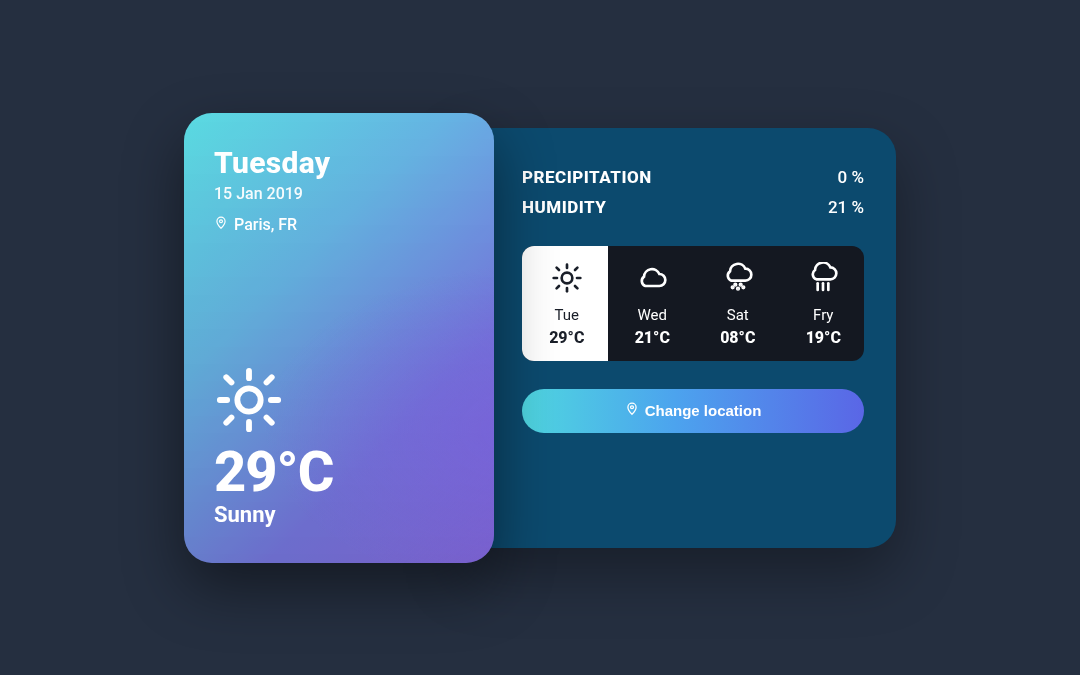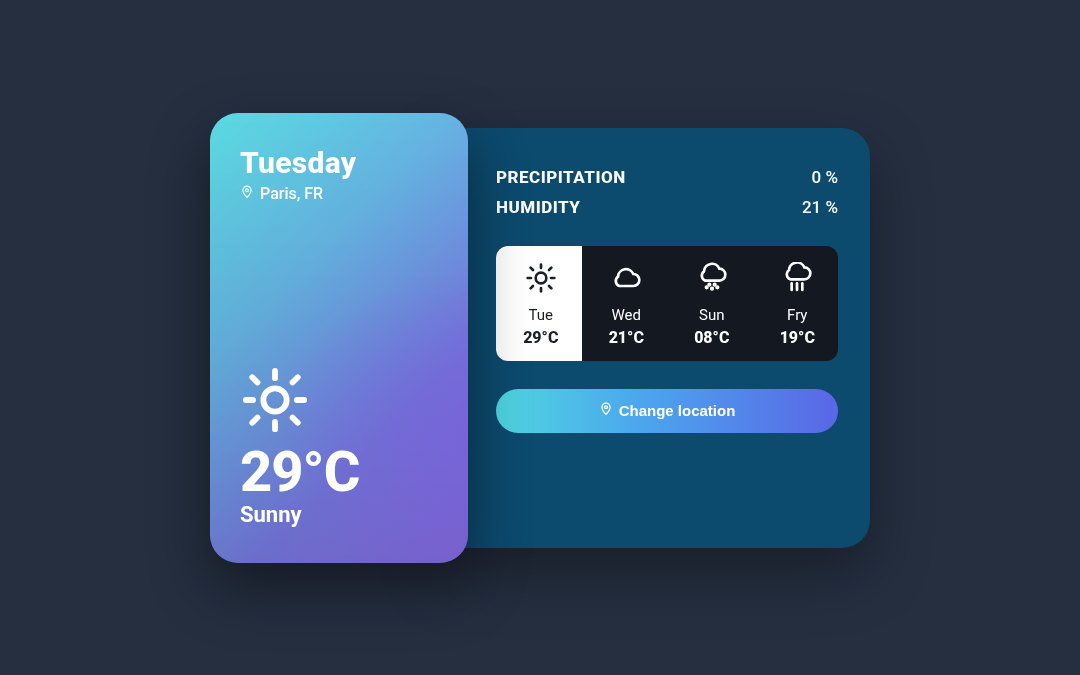--- a/index.html
+++ b/index.html
@@ -12,21 +12,21 @@
       align-items: center;
       justify-content: center;
       overflow: hidden;
     }
     .widget {
       display: flex;
       align-items: center;
       position: relative;
     }
     .card-left {
-      width: 258px;
+      width: 310px;
       height: 450px;
       border-radius: 28px;
       background: linear-gradient(135deg, #5ce0e6 0%, #68b8e8 35%, #7b7ce8 70%, #8a6de8 100%);
       position: relative;
       z-index: 2;
       box-shadow: 0 25px 60px rgba(0,0,0,0.45);
       padding: 32px 30px 36px 30px;
       color: #fff;
       display: flex;
       flex-direction: column;
@@ -150,20 +150,21 @@
     .change-btn svg { width: 14px; height: 14px; }
   </style>
 </head>
 <body>
 
 <div class="widget">
 
   <div class="card-left">
     <div class="top-info">
       <div class="day">Tuesday</div>
+      <div class="date">15 Jan 2019</div>
       <div class="loc-row">
         <span>
           <svg viewBox="0 0 24 24" fill="none" stroke="#fff" stroke-width="2">
               <path d="M12 21s-7-6.5-7-12a7 7 0 0 1 14 0c0 5.5-7 12-7 12z"></path>
               <circle cx="12" cy="9" r="2.5"></circle>
             </svg>
         </span>
         <span>Paris, FR</span>
       </div>
     </div>
@@ -230,21 +231,21 @@
         <span>
           <svg viewBox="0 0 24 24" fill="none" stroke="#fff" stroke-width="2" stroke-linecap="round">
               <path d="M17.5 14a4.5 4.5 0 0 0 0-9 6 6 0 0 0-11.5 2A4 4 0 0 0 7 14h10.5z"></path>
               <circle cx="8" cy="19" r="0.6" fill="#fff"></circle>
               <circle cx="12" cy="20" r="0.6" fill="#fff"></circle>
               <circle cx="16" cy="19" r="0.6" fill="#fff"></circle>
               <circle cx="10" cy="17" r="0.6" fill="#fff"></circle>
               <circle cx="14" cy="17" r="0.6" fill="#fff"></circle>
             </svg>
         </span>
-        <div class="day-name">Sun</div>
+        <div class="day-name">Sat</div>
         <div class="day-temp">08°C</div>
       </div>
       <div class="day-item">
         <span>
           <svg viewBox="0 0 24 24" fill="none" stroke="#fff" stroke-width="2" stroke-linecap="round">
               <path d="M17.5 13a4.5 4.5 0 0 0 0-9 6 6 0 0 0-11.5 2A4 4 0 0 0 7 13h10.5z"></path>
               <line x1="8" y1="16" x2="8" y2="21"></line>
               <line x1="12" y1="16" x2="12" y2="21"></line>
               <line x1="16" y1="16" x2="16" y2="21"></line>
             </svg>

